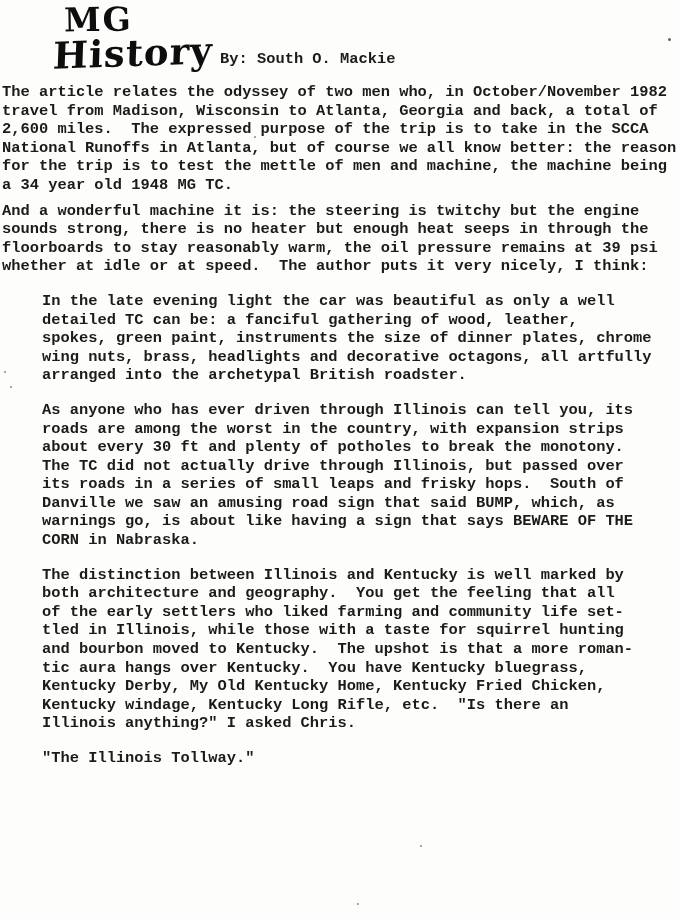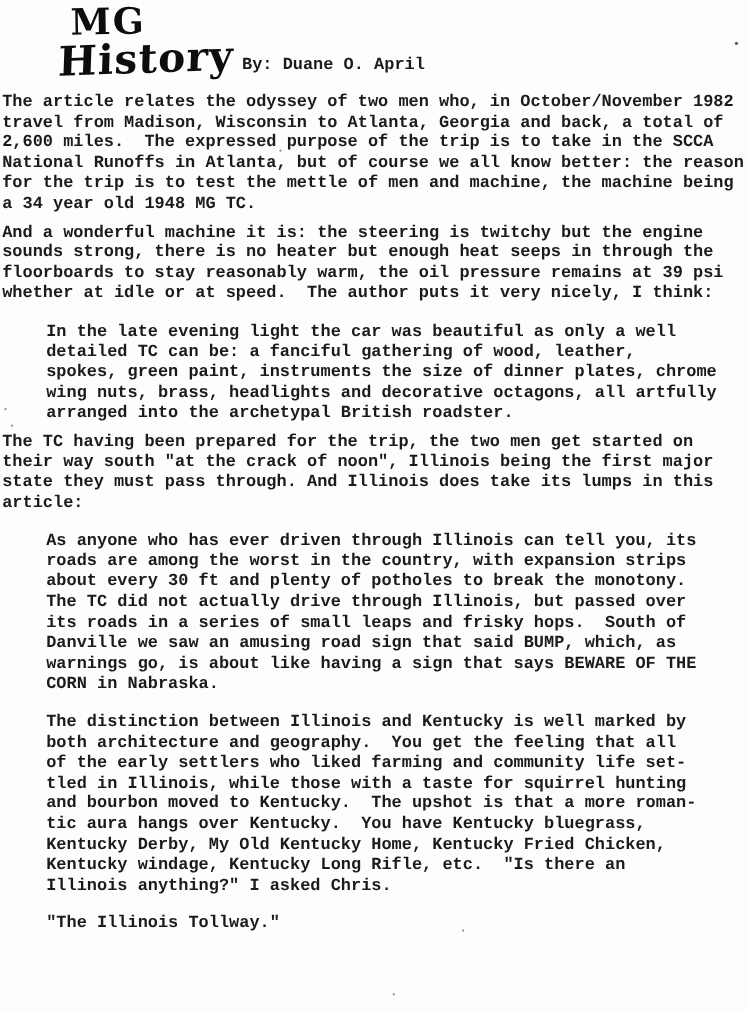--- a/index.html
+++ b/index.html
@@ -90,43 +90,39 @@
 </head>
 <body>
 
 <div class="page">
 
   <header class="masthead">
     <div class="logo">
       <div class="logo-mg">MG</div>
       <div class="logo-history">History</div>
     </div>
-    <div class="byline">By: Duane O. April</div>
+    <div class="byline">By: South O. Mackie</div>
   </header>
 
   <main class="article">
     <p class="block para">The article relates the odyssey of two men who, in October/November 1982
 travel from Madison, Wisconsin to Atlanta, Georgia and back, a total of
 2,600 miles.  The expressed purpose of the trip is to take in the SCCA
 National Runoffs in Atlanta, but of course we all know better: the reason
 for the trip is to test the mettle of men and machine, the machine being
 a 34 year old 1948 MG TC.</p>
     <p class="block para">And a wonderful machine it is: the steering is twitchy but the engine
 sounds strong, there is no heater but enough heat seeps in through the
 floorboards to stay reasonably warm, the oil pressure remains at 39 psi
 whether at idle or at speed.  The author puts it very nicely, I think:</p>
     <p class="block quote">In the late evening light the car was beautiful as only a well
 detailed TC can be: a fanciful gathering of wood, leather,
 spokes, green paint, instruments the size of dinner plates, chrome
 wing nuts, brass, headlights and decorative octagons, all artfully
 arranged into the archetypal British roadster.</p>
-    <p class="block para">The TC having been prepared for the trip, the two men get started on
-their way south "at the crack of noon", Illinois being the first major
-state they must pass through. And Illinois does take its lumps in this
-article:</p>
     <p class="block quote">As anyone who has ever driven through Illinois can tell you, its
 roads are among the worst in the country, with expansion strips
 about every 30 ft and plenty of potholes to break the monotony.
 The TC did not actually drive through Illinois, but passed over
 its roads in a series of small leaps and frisky hops.  South of
 Danville we saw an amusing road sign that said BUMP, which, as
 warnings go, is about like having a sign that says BEWARE OF THE
 CORN in Nabraska.</p>
     <p class="block quote">The distinction between Illinois and Kentucky is well marked by
 both architecture and geography.  You get the feeling that all

